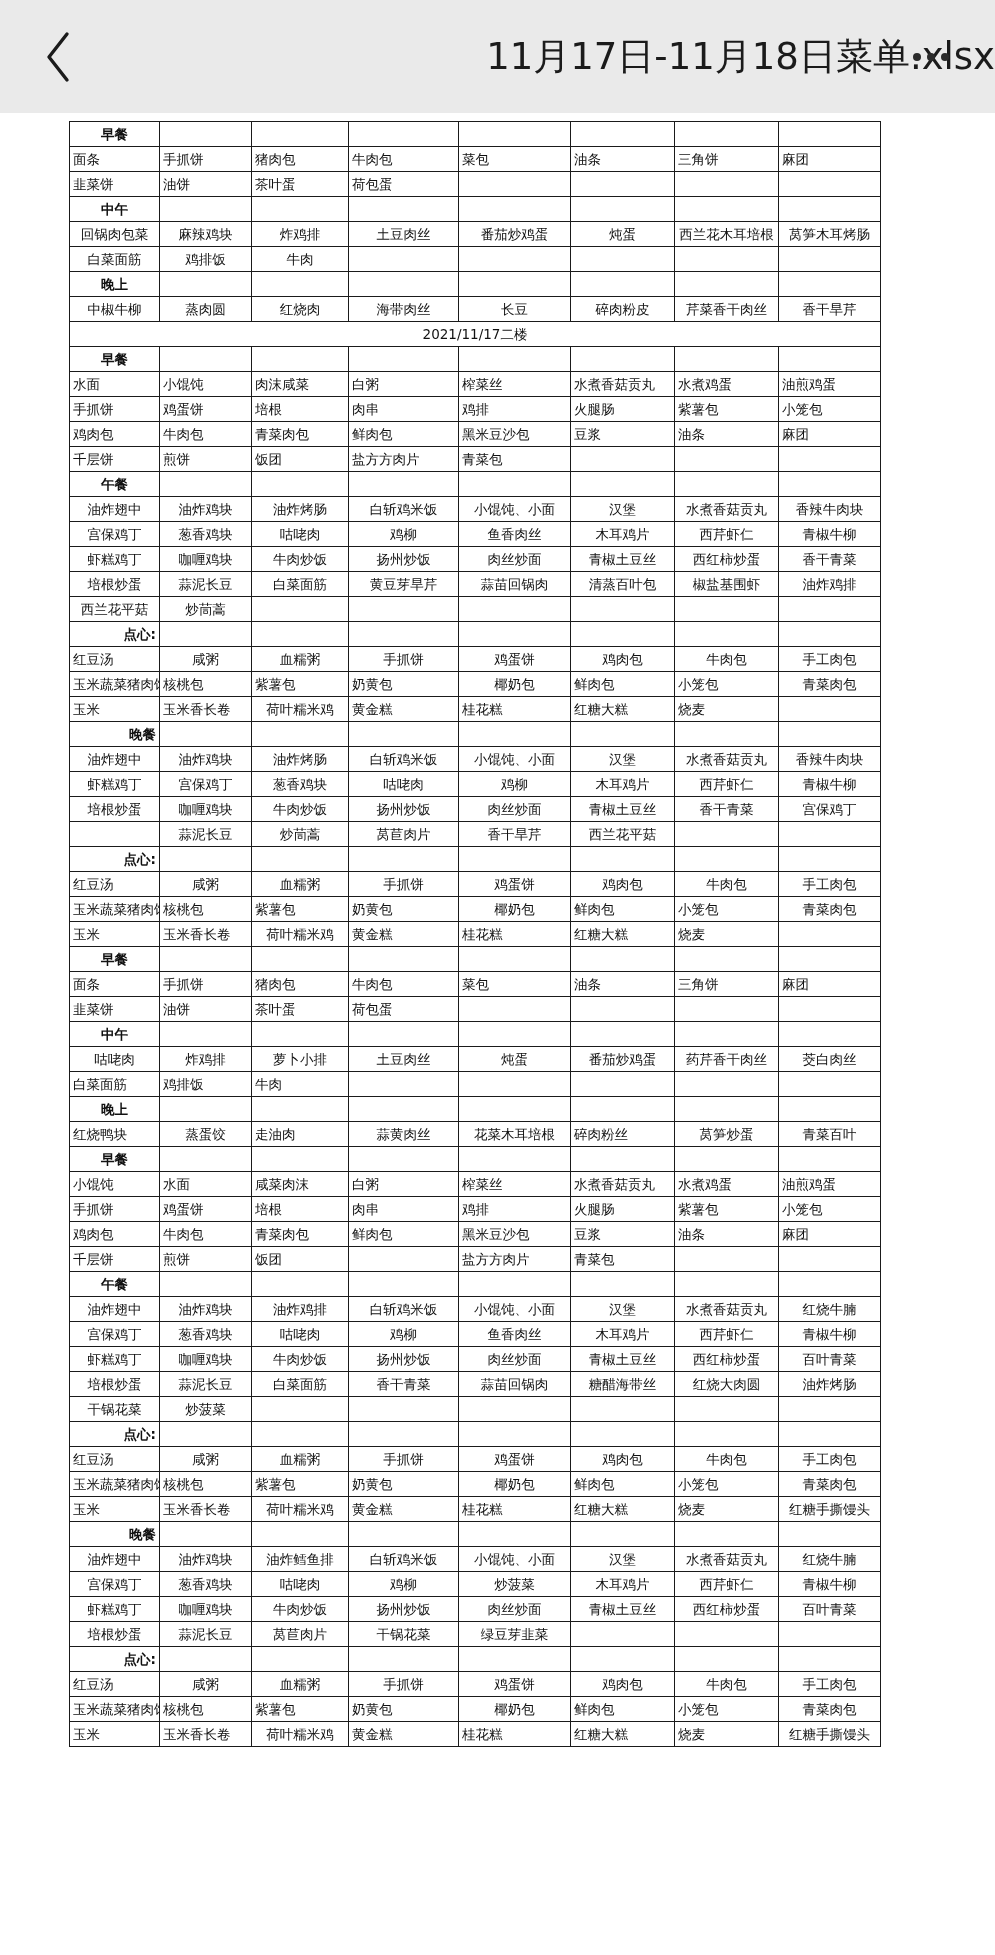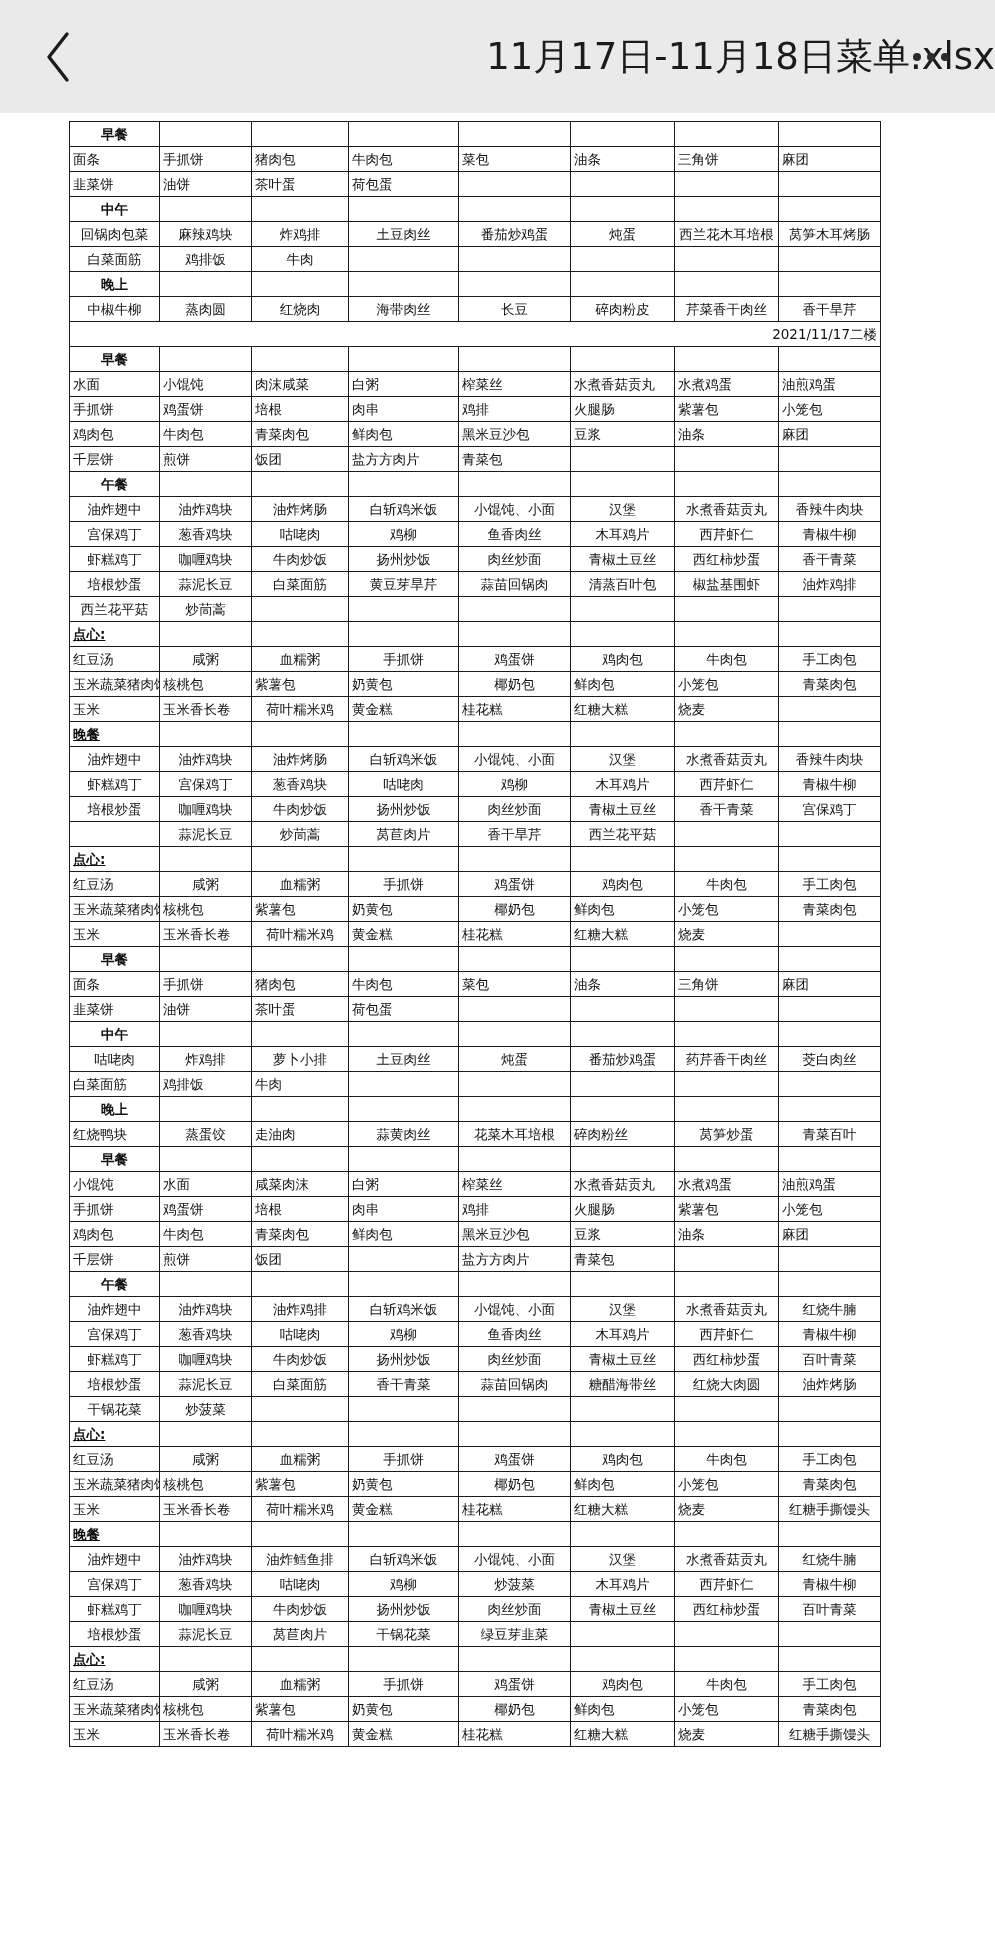--- a/index.html
+++ b/index.html
@@ -79,23 +79,23 @@
   col.c2 { width: 97px; }
   col.c3 { width: 110px; }
   col.c4 { width: 112px; }
   col.c5 { width: 104px; }
   col.c6 { width: 104px; }
   col.c7 { width: 102px; }
 
   td.left   { text-align: left; }
   td.center { text-align: center; }
   td.meal   { text-align: center; font-weight: bold; }
-  td.sect   { text-align: left; font-weight: bold; text-decoration: underline; }
+  td.sect   { text-align: right; font-weight: bold; }
   td.datecell {
-    text-align: right;
+    text-align: center;
     font-weight: 400;
     font-size: 13px;
   }
   td.blank { }
 </style>
 </head>
 <body>
 
 <div class="appbar">
   <div class="back-btn">

